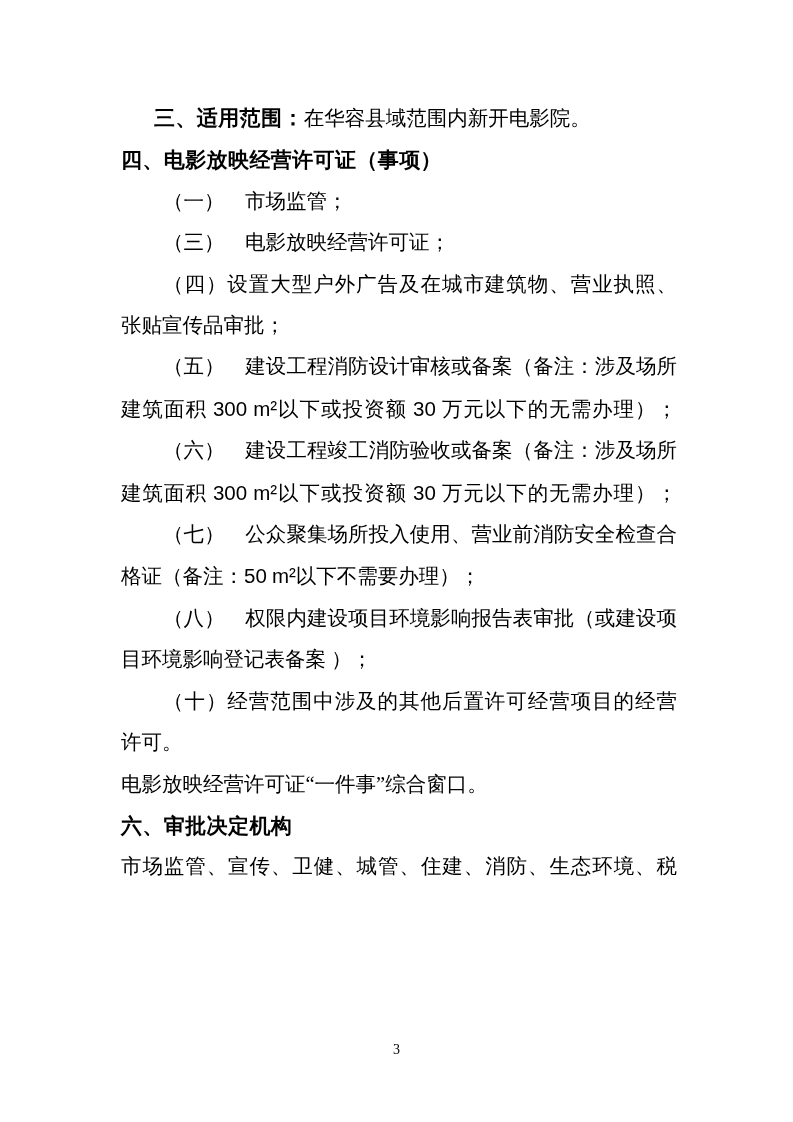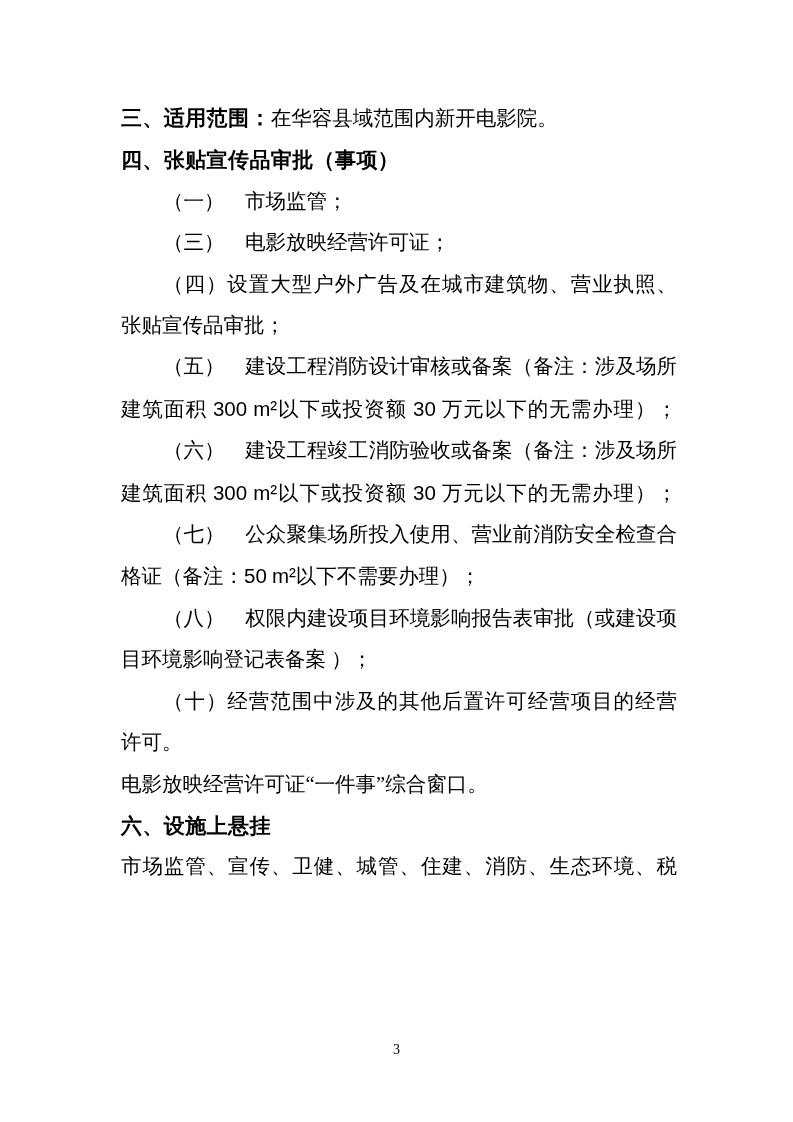--- a/index.html
+++ b/index.html
@@ -27,20 +27,21 @@
     font-family: "Liberation Sans", sans-serif;
     font-weight: 700;
     font-size: 21px;
     letter-spacing: 0.4px;
   }
   .heading-seg {
     font-family: Liberation Serif, serif;
     font-weight: 700;
     font-size: 21px;
     letter-spacing: 0.4px;
+    margin-left: 33px;
   }
   .body-seg { font-family: "Liberation Serif", serif; }
   .indent { text-indent: 42px; }
   .justify {
     white-space: normal;
     text-align: justify;
     text-align-last: justify;
     text-justify: inter-character;
   }
   .latin { font-family: "Liberation Sans", sans-serif; }
@@ -54,33 +55,33 @@
     font-family: "Liberation Serif", serif;
     color: #000000;
   }
 </style>
 </head>
 <body>
 
 <div class="page">
   <div class="doc">
       <div class="line body-line"><span class="heading-seg">三、适用范围：</span><span class="body-seg">在华容县域范围内新开电影院。</span></div>
-      <div class="line heading-line">四、张贴宣传品审批（事项）</div>
+      <div class="line heading-line">四、电影放映经营许可证（事项）</div>
       <div class="line body-line indent">（一）　市场监管；</div>
       <div class="line body-line indent">（三）　电影放映经营许可证；</div>
       <div class="line body-line indent justify">（四）设置大型户外广告及在城市建筑物、营业执照、</div>
       <div class="line body-line">张贴宣传品审批；</div>
       <div class="line body-line indent justify">（五）　建设工程消防设计审核或备案（备注：涉及场所</div>
       <div class="line body-line justify">建筑面积 <span class="latin">300</span> <span class="latin">m²</span>以下或投资额 <span class="latin">30</span> 万元以下的无需办理）；</div>
       <div class="line body-line indent justify">（六）　建设工程竣工消防验收或备案（备注：涉及场所</div>
       <div class="line body-line justify">建筑面积 <span class="latin">300</span> <span class="latin">m²</span>以下或投资额 <span class="latin">30</span> 万元以下的无需办理）；</div>
       <div class="line body-line indent justify">（七）　公众聚集场所投入使用、营业前消防安全检查合</div>
       <div class="line body-line">格证（备注：<span class="latin">50</span> <span class="latin">m²</span>以下不需要办理）；</div>
       <div class="line body-line indent justify">（八）　权限内建设项目环境影响报告表审批（或建设项</div>
       <div class="line body-line">目环境影响登记表备案 ）；</div>
       <div class="line body-line indent justify">（十）经营范围中涉及的其他后置许可经营项目的经营</div>
       <div class="line body-line">许可。</div>
       <div class="line body-line">电影放映经营许可证“一件事”综合窗口。</div>
-      <div class="line heading-line">六、设施上悬挂</div>
+      <div class="line heading-line">六、审批决定机构</div>
       <div class="line body-line justify">市场监管、宣传、卫健、城管、住建、消防、生态环境、税</div>
     </div>
   <div class="page-number">3</div>
 </div>
 
 </body></html>

